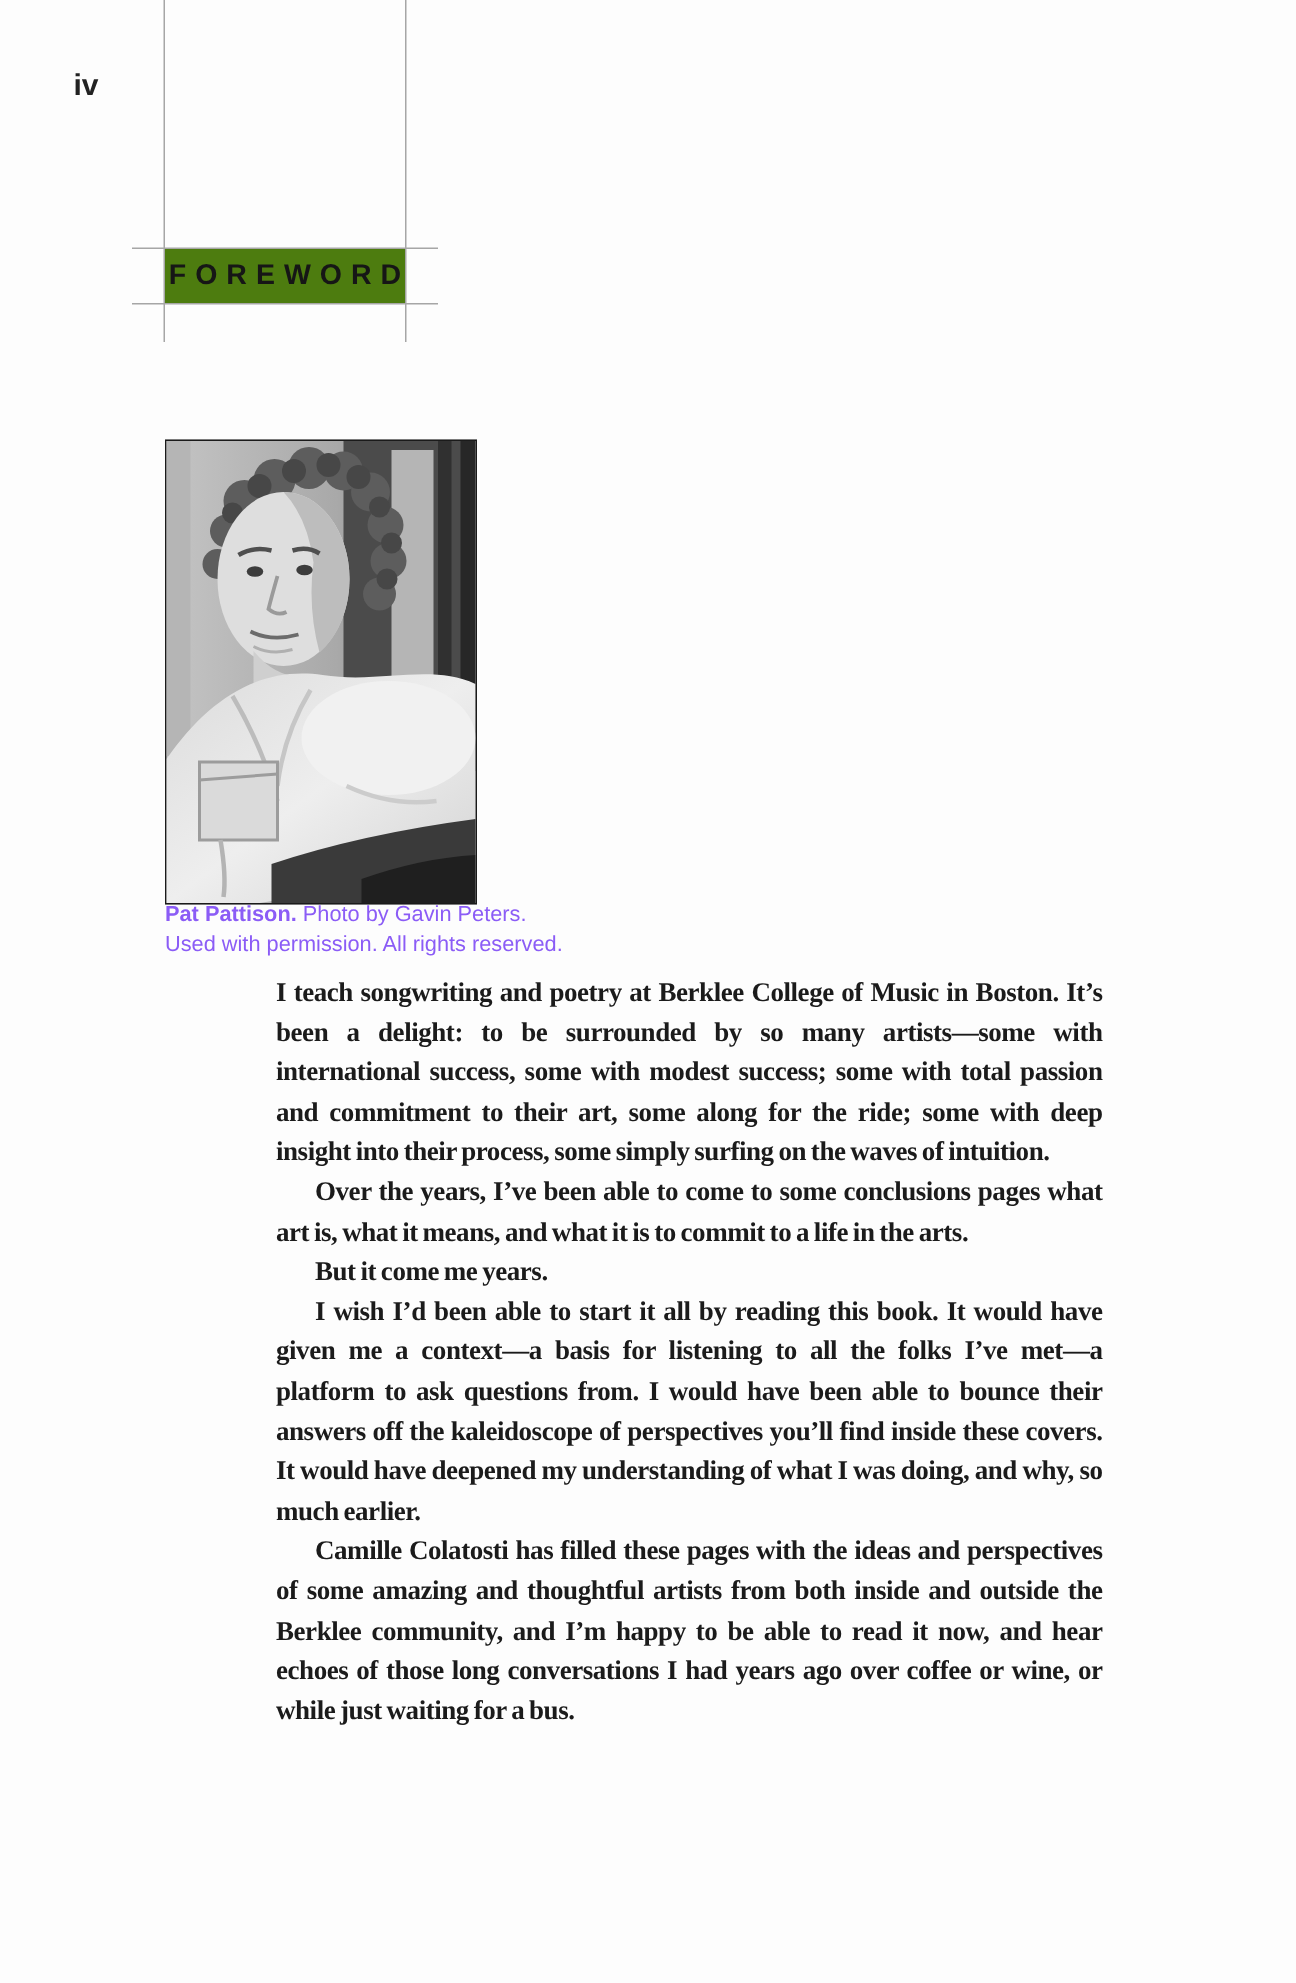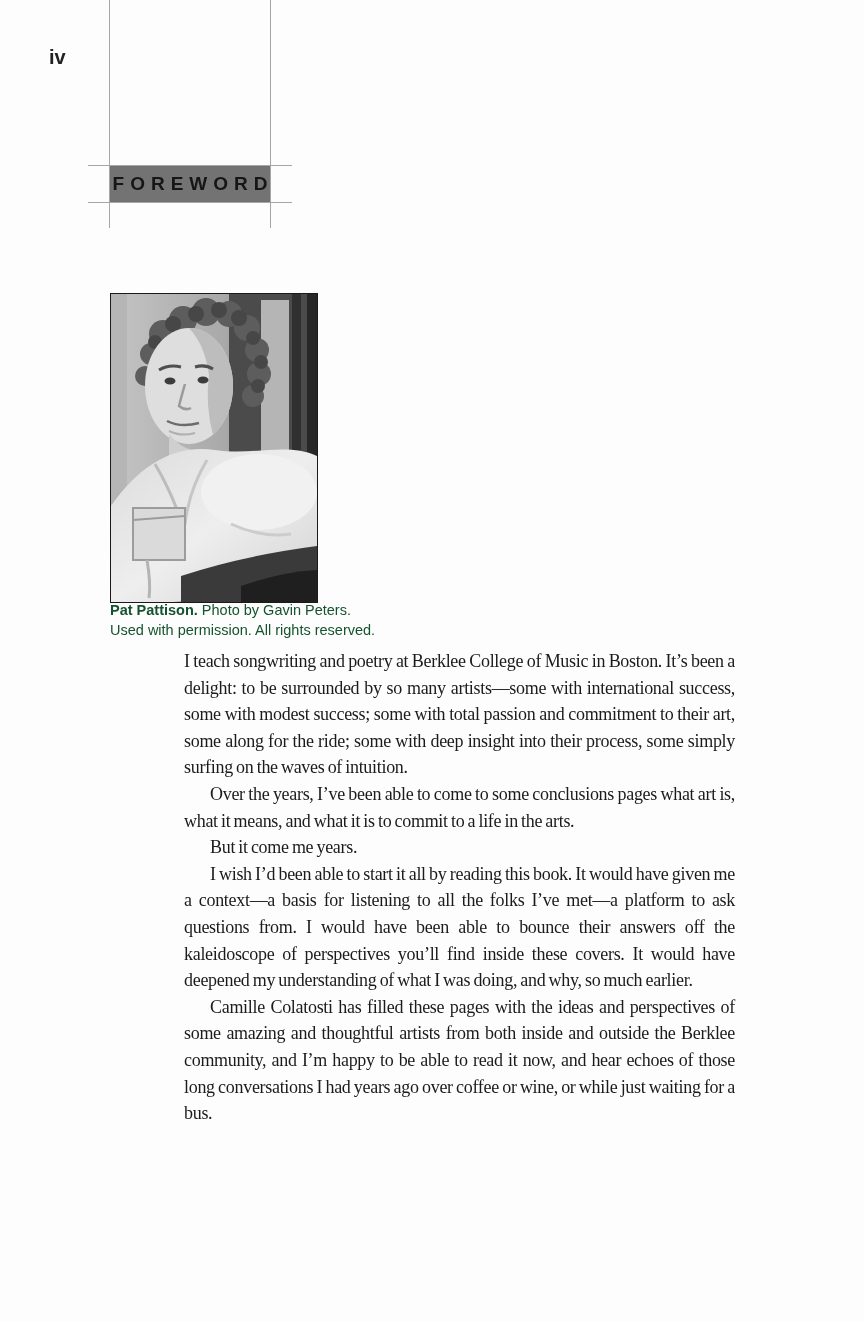--- a/index.html
+++ b/index.html
@@ -19,45 +19,46 @@
   }
   .rule{position:absolute;background:#a6a6a6;}
   .vrule{width:1px;top:0;height:228px;}
   .vrule.left{left:109px;}
   .vrule.right{left:270px;}
   .hrule{height:1px;left:88px;width:204px;}
   .hrule.top{top:165px;}
   .hrule.bottom{top:202px;}
   .heading-box{
     position:absolute;left:110px;top:166px;width:160px;height:36px;
-    background:#737373;
+    background:#4d7c0f;
     display:flex;align-items:center;justify-content:center;
   }
   .heading-box span{
     font-family:"Liberation Sans", sans-serif;
     font-weight:bold;font-size:19px;letter-spacing:6px;
     color:#161616;padding-left:6px;
   }
   .photo-frame{
     position:absolute;left:110px;top:293px;width:206px;height:308px;
     border:1px solid #1a1a1a;background:#bdbdbd;
   }
   .photo-frame svg{display:block;}
   .caption{
     position:absolute;left:110px;top:601px;width:330px;
     font-family:"Liberation Sans", sans-serif;
-    font-size:14.5px;line-height:19.5px;color:#14532d;
+    font-size:14.5px;line-height:19.5px;color:#8b5cf6;
   }
   .caption .b{font-weight:bold;}
   .body-text{
     position:absolute;left:184px;top:648px;width:551px;
     font-size:18px;line-height:26.6px;
     text-align:justify;
     letter-spacing:-0.3px;word-spacing:-1px;
     color:#1b1b1b;
+    font-weight:bold;
   }
   .body-text p{margin:0;}
   .body-text p.indent{text-indent:26px;}
 </style>
 </head>
 <body>
 
 <div class="page">
 
   <div class="folio">iv</div>

